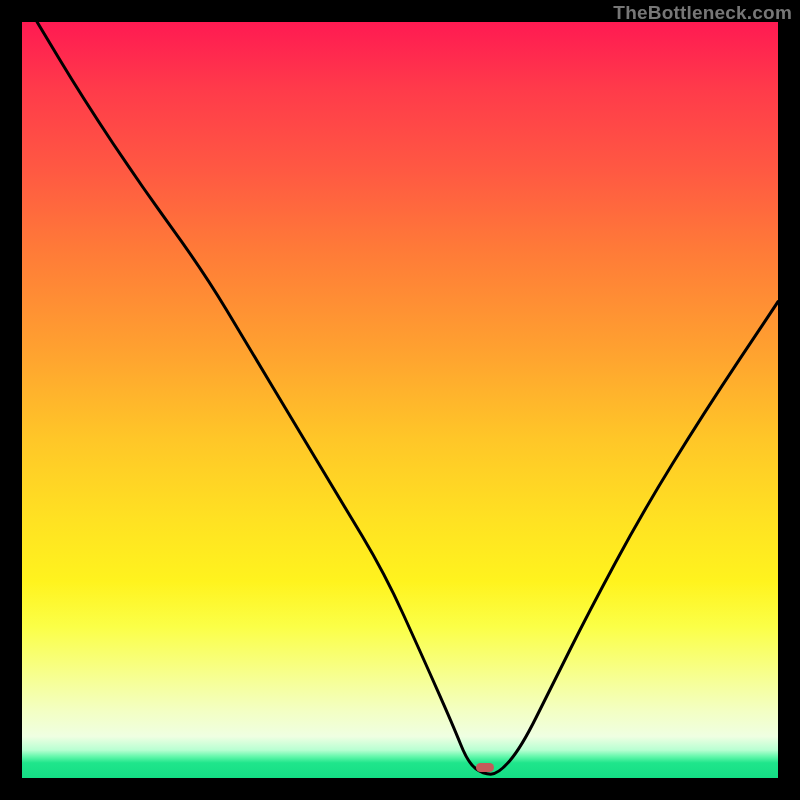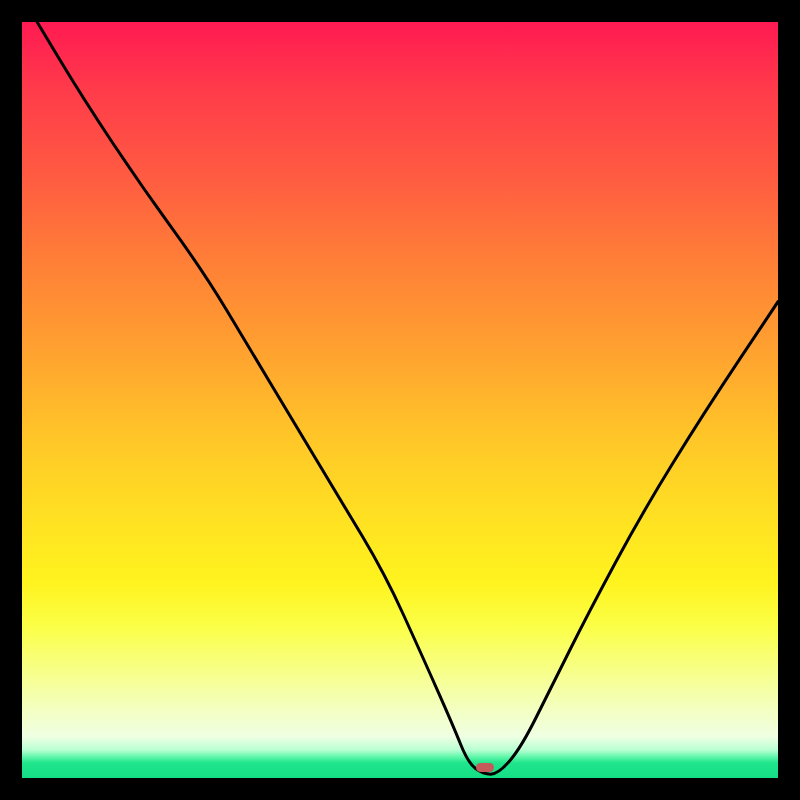--- a/index.html
+++ b/index.html
@@ -73,20 +73,21 @@
     font-size: 19px;
     font-weight: 600;
     letter-spacing: 0.2px;
   }
 </style>
 </head>
 <body>
 
 <div class="frame">
 
+  <div class="watermark">TheBottleneck.com</div>
 
   <div class="plot-outer">
 
     <div class="plot"></div>
 
     <svg class="curve" viewBox="0 0 756 756" preserveAspectRatio="none">
       <path id="curve-path" d="M 15.1 0.0 Q 15.1 0.0 37.8 37.8 Q 60.5 75.6 90.7 121.0 Q 121.0 166.3 151.2 207.9 Q 181.4 249.5 204.1 287.3 Q 226.8 325.1 249.5 362.9 Q 272.2 400.7 294.8 438.5 Q 317.5 476.3 340.2 514.1 Q 362.9 551.9 381.8 593.5 Q 400.7 635.0 415.8 669.1 Q 430.9 703.1 438.5 722.0 Q 446.0 740.9 453.6 746.5 Q 461.2 752.2 468.7 752.2 Q 476.3 752.2 487.6 739.0 Q 499.0 725.8 514.1 695.5 Q 529.2 665.3 548.1 627.5 Q 567.0 589.7 593.5 540.5 Q 619.9 491.4 650.2 442.3 Q 680.4 393.1 718.2 336.4 T 756.0 279.7" fill="none" stroke="#000" stroke-width="3" stroke-linejoin="round" stroke-linecap="round"></path>
     </svg>
 
     <div id="marker" class="marker" style="left: 453.672px; top: 740.66px; background: rgb(197, 90, 90);"></div>

